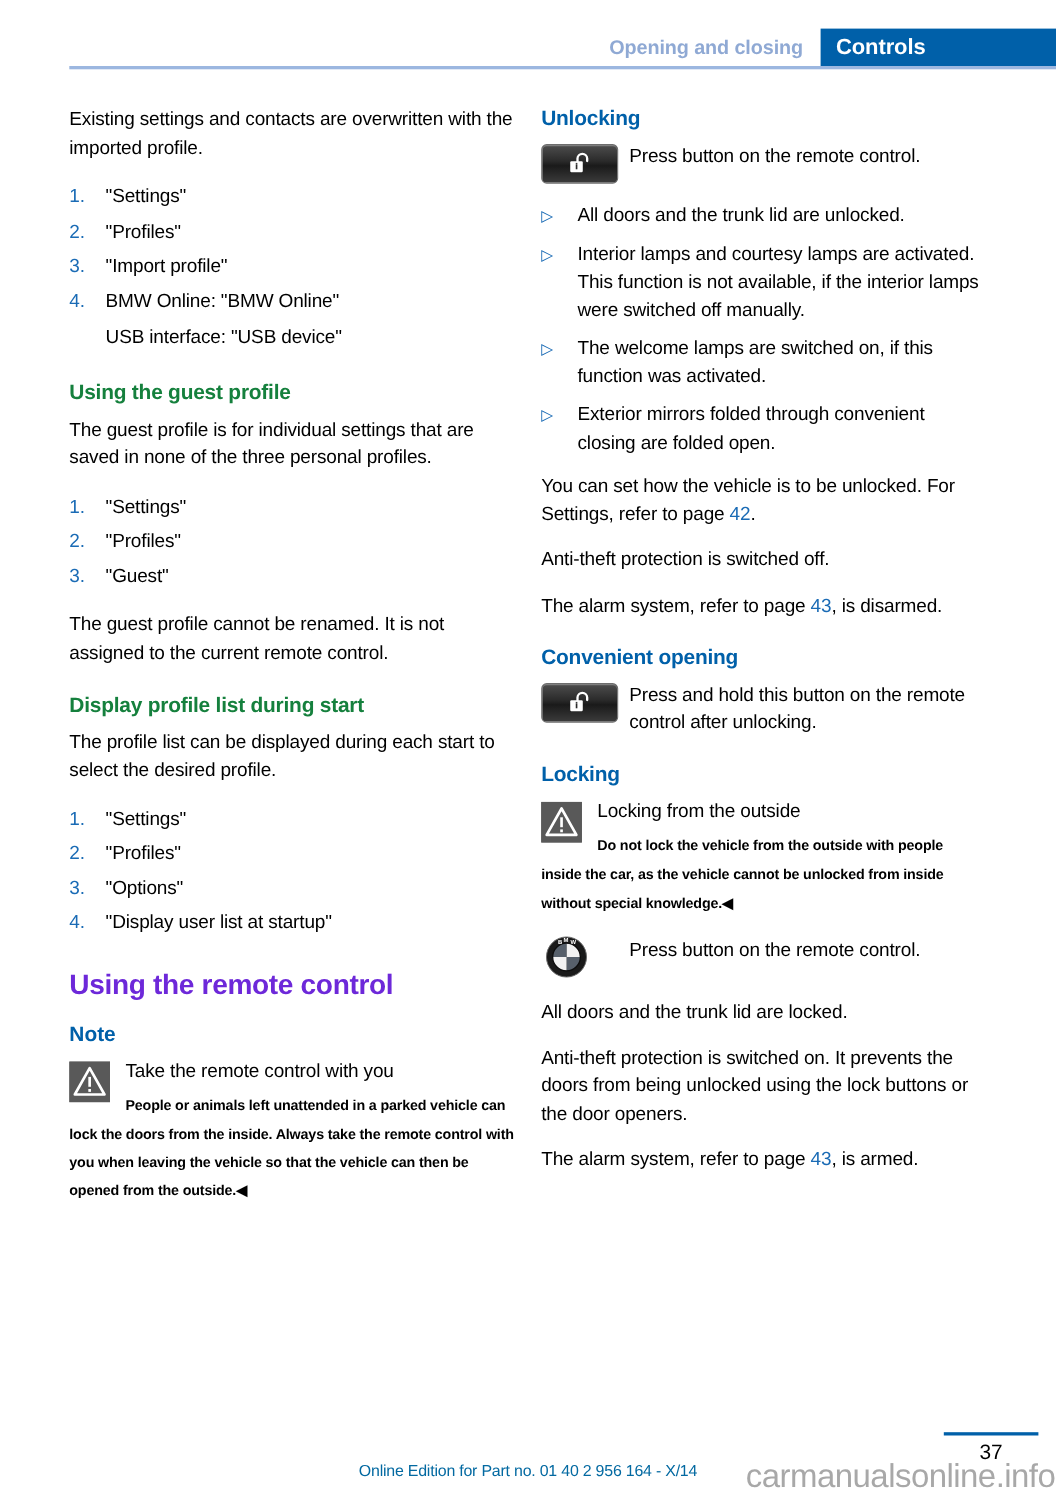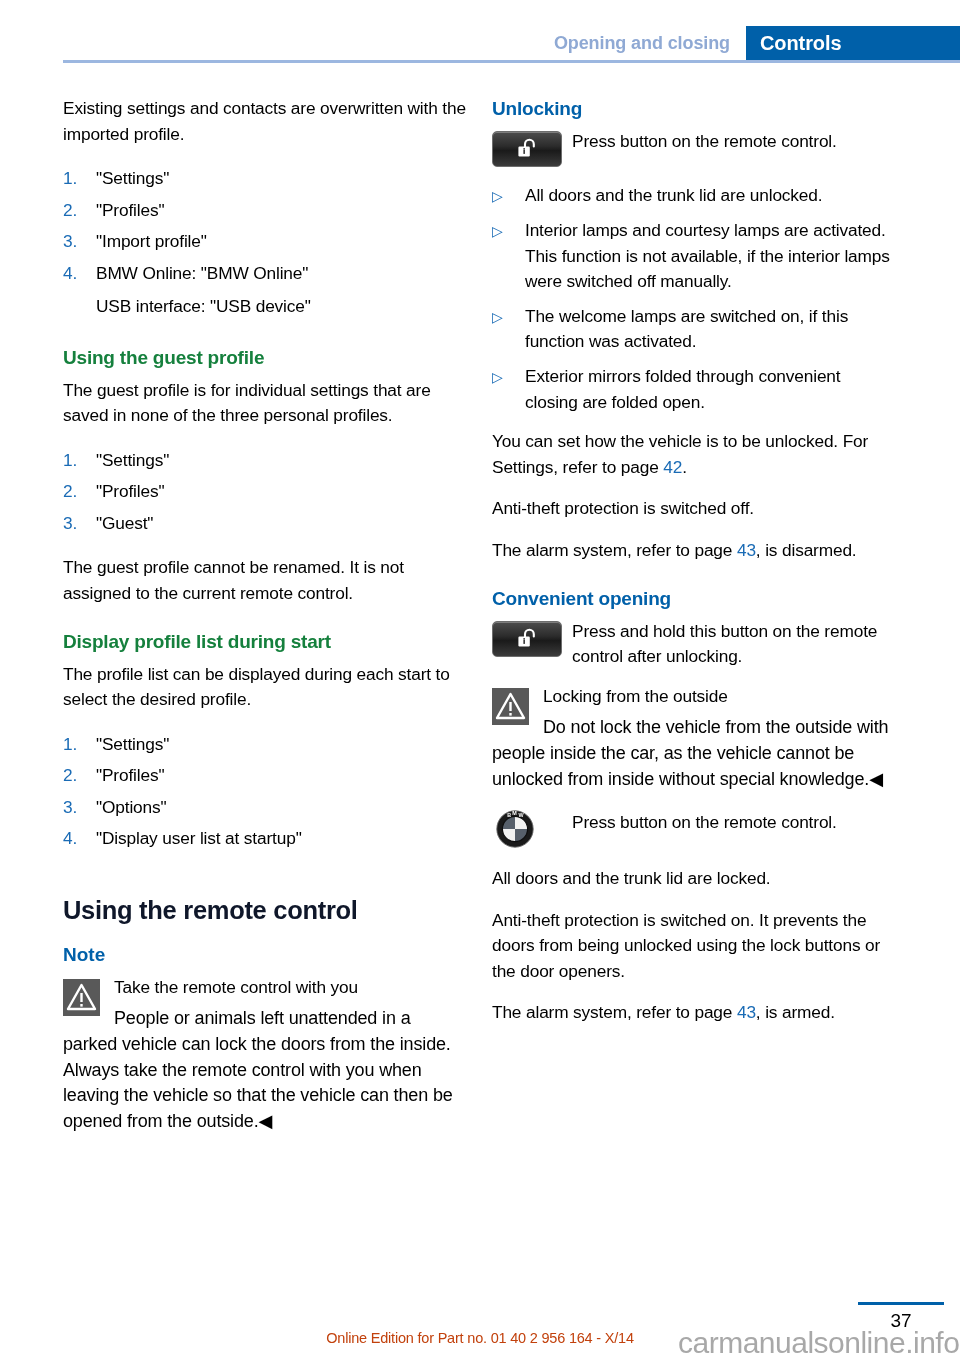--- a/index.html
+++ b/index.html
@@ -78,24 +78,24 @@
 
   
   p.body {
     margin: 0 0 16px 0;
     font-size: 17.3px;
     line-height: 25.6px;
     letter-spacing: -0.15px;
   }
 
   h2.chapter {
-    margin: 40px 0 14px 0;
+    margin: 26px 0 14px 0;
     font-size: 25.5px;
     font-weight: bold;
-    color: #0f172a;
+    color: #6d28d9;
     line-height: 30px;
     letter-spacing: -0.3px;
   }
   h3.section {
     margin: 22px 0 8px 0;
     font-size: 19px;
     font-weight: bold;
     color: #0060a9;
     line-height: 25px;
     letter-spacing: -0.2px;
@@ -218,24 +218,25 @@
     float: left;
     margin: 4px 14px 0 0;
   }
   .warn-block .warn-title {
     font-size: 17.3px;
     line-height: 25.6px;
     letter-spacing: -0.15px;
     margin: 0 0 6px 0;
   }
   .warn-block .warn-body {
-    font-size: 18px;
+    font-size: 13px;
     line-height: 25.6px;
     letter-spacing: -0.15px;
     margin: 0;
+    font-weight: bold;
   }
   .warn-block::after {
     content: "";
     display: block;
     clear: both;
   }
 
   
   .bmw-block {
     position: relative;
@@ -273,21 +274,21 @@
     font-weight: normal;
     color: #000000;
   }
   .footer-edition {
     position: absolute;
     left: 0;
     top: 1330px;
     width: 960px;
     text-align: center;
     font-size: 14.5px;
-    color: #c2410c;
+    color: #0369a1;
     letter-spacing: -0.2px;
   }
   .watermark {
     position: absolute;
     left: 678px;
     top: 1326px;
     font-size: 30px;
     color: #9a9a9a;
     opacity: 0.85;
     letter-spacing: -0.5px;
@@ -448,20 +449,21 @@
             <rect x="4.4" y="9.6" width="11.4" height="10" rx="1.1" fill="#ffffff"></rect>
             <rect x="9.4" y="12.3" width="1.5" height="4.6" fill="#2b2b2b"></rect>
             <rect x="9.4" y="11.1" width="1.5" height="0.9" fill="#2b2b2b"></rect>
           </svg>
         </span>
       </span>
       <div class="icon-text">Press and hold this button on the remote control after unlocking.</div>
     </div>
 
 
+    <h3 class="section">Locking</h3>
 
     <div class="warn-block">
       <span class="warn-float">
         <span class="warn-icon">
           <svg width="37" height="37" viewBox="0 0 37 37" aria-hidden="true">
             <rect x="0" y="0" width="37" height="37" fill="#595959"></rect>
             <path d="M18.5 6 L32 30 L5 30 Z" fill="none" stroke="#ffffff" stroke-width="2.4" stroke-linejoin="round"></path>
             <rect x="17.3" y="14" width="2.4" height="9" fill="#ffffff"></rect>
             <rect x="17.3" y="25" width="2.4" height="2.6" fill="#ffffff"></rect>
           </svg>

